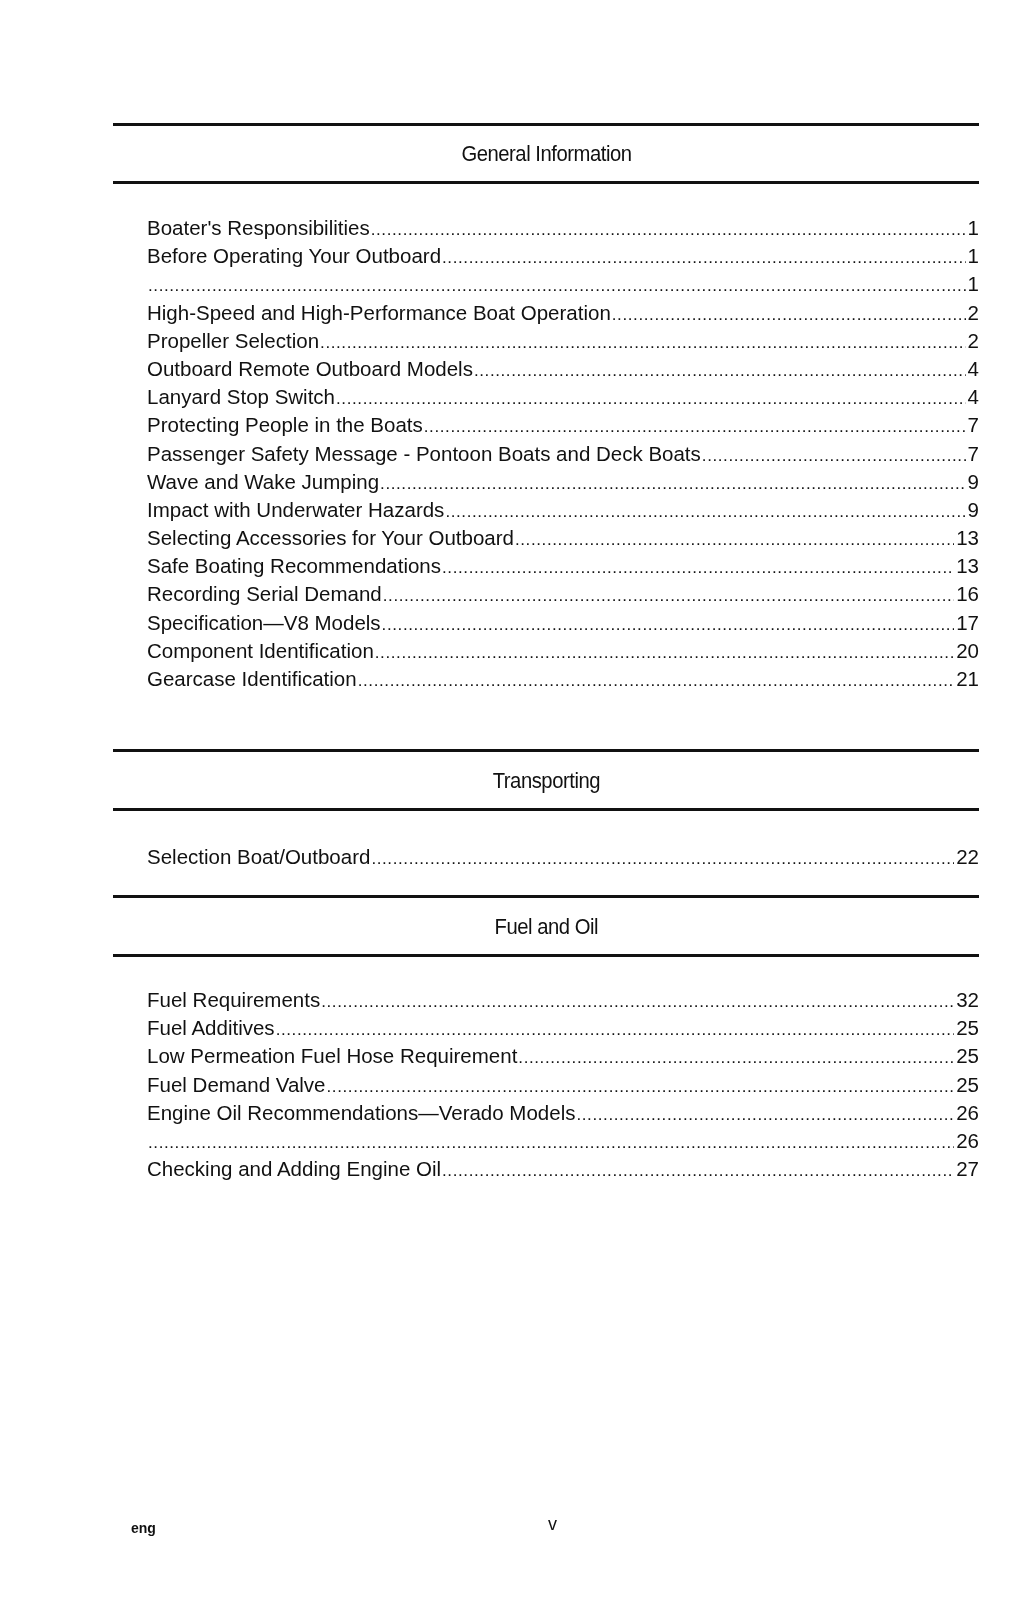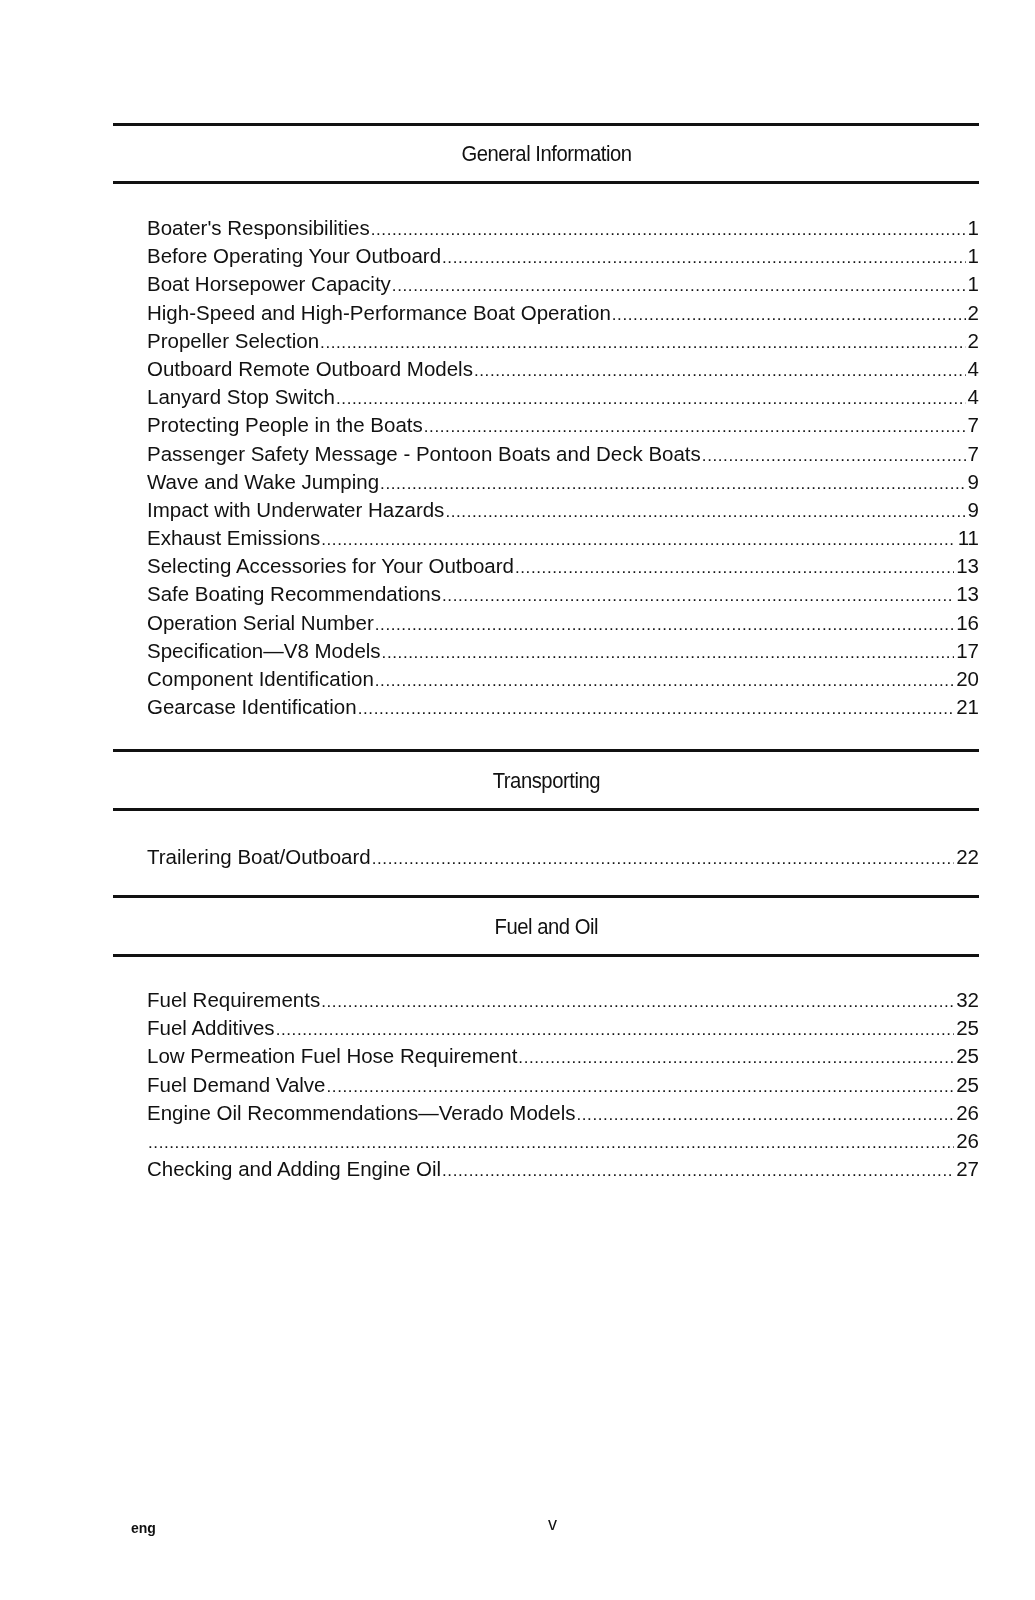--- a/index.html
+++ b/index.html
@@ -28,21 +28,20 @@
       <span class="toc-title">Boater's Responsibilities</span>
       <span class="toc-leader"></span>
       <span class="toc-page">1</span>
     </li>
   <li class="toc-row">
       <span class="toc-title">Before Operating Your Outboard</span>
       <span class="toc-leader"></span>
       <span class="toc-page">1</span>
     </li>
   <li class="toc-row">
-      <span class="toc-title">Boat Horsepower Capacity</span>
       <span class="toc-leader"></span>
       <span class="toc-page">1</span>
     </li>
   <li class="toc-row">
       <span class="toc-title">High-Speed and High-Performance Boat Operation</span>
       <span class="toc-leader"></span>
       <span class="toc-page">2</span>
     </li>
   <li class="toc-row">
       <span class="toc-title">Propeller Selection</span>
@@ -73,36 +72,31 @@
       <span class="toc-title">Wave and Wake Jumping</span>
       <span class="toc-leader"></span>
       <span class="toc-page">9</span>
     </li>
   <li class="toc-row">
       <span class="toc-title">Impact with Underwater Hazards</span>
       <span class="toc-leader"></span>
       <span class="toc-page">9</span>
     </li>
   <li class="toc-row">
-      <span class="toc-title">Exhaust Emissions</span>
-      <span class="toc-leader"></span>
-      <span class="toc-page">11</span>
-    </li>
-  <li class="toc-row">
       <span class="toc-title">Selecting Accessories for Your Outboard</span>
       <span class="toc-leader"></span>
       <span class="toc-page">13</span>
     </li>
   <li class="toc-row">
       <span class="toc-title">Safe Boating Recommendations</span>
       <span class="toc-leader"></span>
       <span class="toc-page">13</span>
     </li>
   <li class="toc-row">
-      <span class="toc-title">Operation Serial Number</span>
+      <span class="toc-title">Recording Serial Demand</span>
       <span class="toc-leader"></span>
       <span class="toc-page">16</span>
     </li>
   <li class="toc-row">
       <span class="toc-title">Specification—V8 Models</span>
       <span class="toc-leader"></span>
       <span class="toc-page">17</span>
     </li>
   <li class="toc-row">
       <span class="toc-title">Component Identification</span>
@@ -115,21 +109,21 @@
       <span class="toc-page">21</span>
     </li>
 </ul>
 
 <div class="rule" style="top:749px;"></div>
 <div class="section-heading" style="top:768px;"><span>Transporting</span></div>
 <div class="rule" style="top:808px;"></div>
 
 <ul class="toc-list" style="top:827px;">
   <li class="toc-row">
-      <span class="toc-title">Trailering Boat/Outboard</span>
+      <span class="toc-title">Selection Boat/Outboard</span>
       <span class="toc-leader"></span>
       <span class="toc-page">22</span>
     </li>
 </ul>
 
 <div class="rule" style="top:895px;"></div>
 <div class="section-heading" style="top:914px;"><span>Fuel and Oil</span></div>
 <div class="rule" style="top:954px;"></div>
 
 <ul class="toc-list" style="top:970px;">

